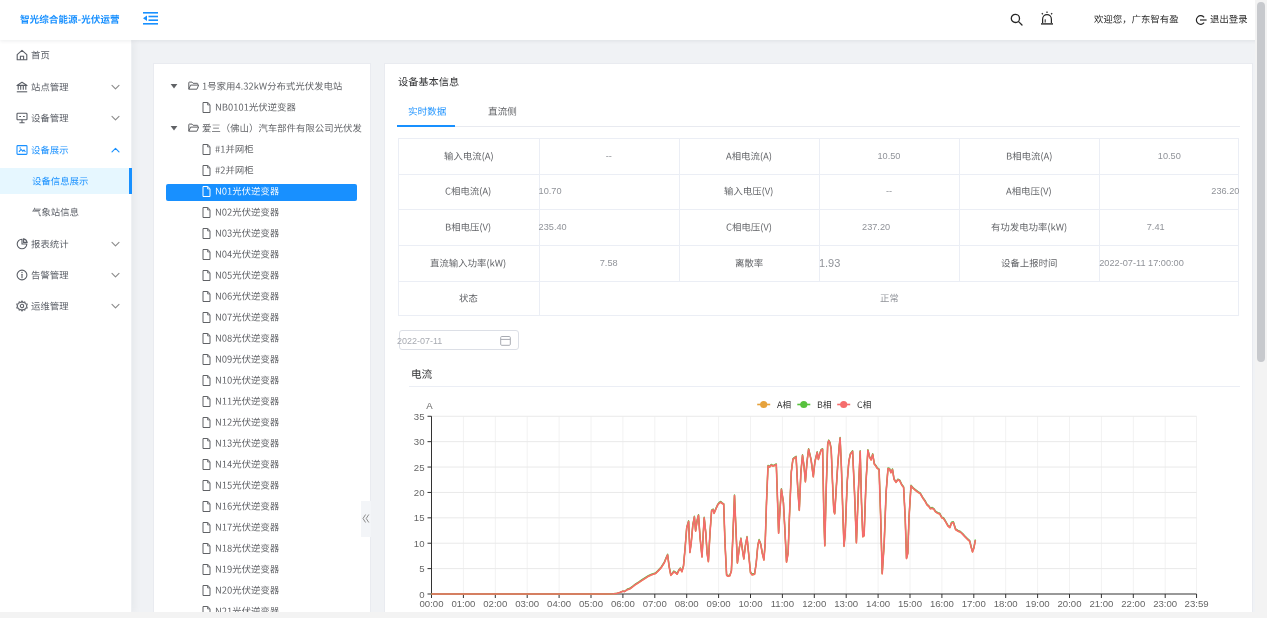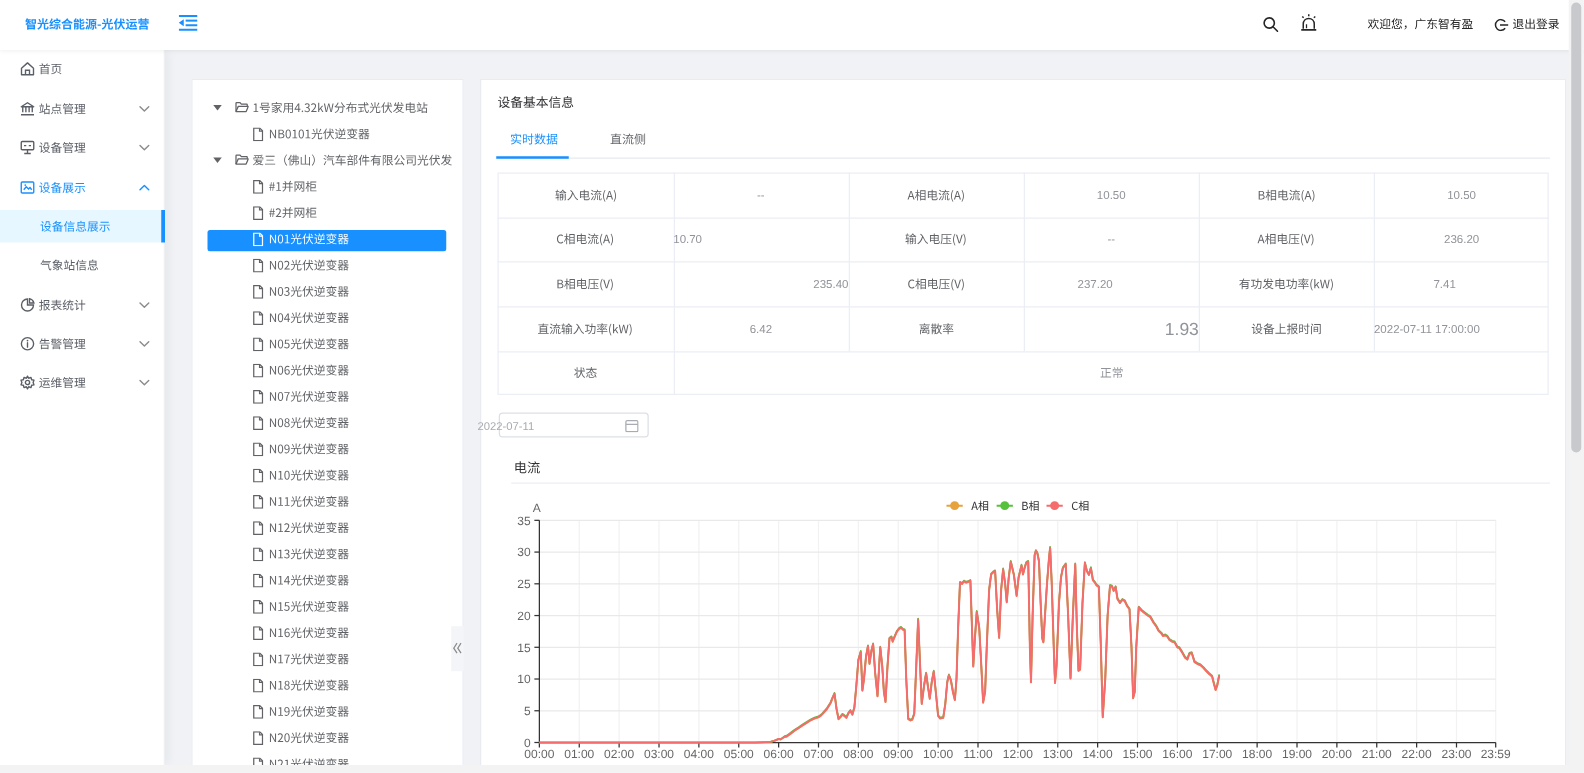--- a/index.html
+++ b/index.html
@@ -836,29 +836,29 @@
   </svg>
 <svg style="position:absolute;left:879.6px;top:291.4px;overflow:visible;z-index:4;" width="18.8" height="14.1" fill="#909399">
     <use href="#r6B63" transform="translate(0.00 10.62) scale(0.0094 -0.0094)"></use>
     <use href="#r5E38" transform="translate(9.40 10.62) scale(0.0094 -0.0094)"></use>
   </svg>
 <div class="abs" style="left:538.6px;top:150.6px;width:140.2px;text-align:center;font-size:9.2px;line-height:10px;color:#909399;z-index:4">--</div>
 <div class="abs" style="left:818.9px;top:150.6px;width:140.2px;text-align:center;font-size:9.2px;line-height:10px;color:#909399;z-index:4">10.50</div>
 <div class="abs" style="left:1099.2px;top:150.6px;width:140.2px;text-align:center;font-size:9.2px;line-height:10px;color:#909399;z-index:4">10.50</div>
 <div class="abs" style="left:538.6px;top:186.3px;width:140.2px;font-size:9.2px;line-height:10px;color:#909399;z-index:4">10.70</div>
 <div class="abs" style="left:818.9px;top:186.3px;width:140.2px;text-align:center;font-size:9.2px;line-height:10px;color:#909399;z-index:4">--</div>
-<div class="abs" style="left:1099.2px;top:186.3px;width:140.2px;text-align:center;font-size:9.2px;line-height:10px;color:#909399;z-index:4">236.20</div>
-<div class="abs" style="left:538.6px;top:221.9px;width:140.2px;text-align:right;font-size:9.2px;line-height:10px;color:#909399;z-index:4">235.40</div>
+<div class="abs" style="left:1099.2px;top:186.3px;width:140.2px;text-align:right;font-size:9.2px;line-height:10px;color:#909399;z-index:4">236.20</div>
+<div class="abs" style="left:538.6px;top:221.9px;width:140.2px;text-align:left;font-size:9.2px;line-height:10px;color:#909399;z-index:4">235.40</div>
 <div class="abs" style="left:806px;top:221.9px;width:140.2px;text-align:center;font-size:9.2px;line-height:10px;color:#909399;z-index:4">237.20</div>
 <div class="abs" style="left:1099.2px;top:221.9px;width:113px;text-align:center;font-size:9.2px;line-height:10px;color:#909399;z-index:4">7.41</div>
-<div class="abs" style="left:538.6px;top:257.6px;width:140.2px;text-align:center;font-size:9.2px;line-height:10px;color:#909399;z-index:4">6.42</div>
-<div class="abs" style="left:818.9px;top:257.6px;width:140.2px;text-align:right;font-size:14px;line-height:10px;color:#909399;z-index:4">1.93</div>
+<div class="abs" style="left:538.6px;top:257.6px;width:140.2px;text-align:center;font-size:9.2px;line-height:10px;color:#909399;z-index:4">7.58</div>
+<div class="abs" style="left:818.9px;top:257.6px;width:140.2px;text-align:left;font-size:11px;line-height:10px;color:#909399;z-index:4">1.93</div>
 <div class="abs" style="left:1099.2px;top:257.6px;width:140.2px;text-align:left;font-size:9.2px;line-height:10px;color:#909399;z-index:4">2022-07-11 17:00:00</div>
 <div class="abs" style="left:399px;top:330.3px;width:120px;height:19.4px;border:1px solid #dcdfe6;border-radius:3px;background:#fff;z-index:4"></div>
-<div class="abs" style="left:382px;top:335.8px;font-size:9px;line-height:10px;color:#a8abb2;z-index:4">2022-07-11</div>
+<div class="abs" style="left:397px;top:335.8px;font-size:9px;line-height:10px;color:#a8abb2;z-index:4">2022-07-11</div>
 <svg class="abs" style="left:500px;top:334.5px;z-index:4" width="11" height="11" viewBox="0 0 11 11">
 <g fill="none" stroke="#a8abb2" stroke-width="1">
       <rect x="0.7" y="1.5" width="9.6" height="8.8" rx="1"></rect>
 <line x1="0.7" y1="4.4" x2="10.3" y2="4.4"></line>
     </g>
   </svg>
 <svg style="position:absolute;left:410.5px;top:365.6px;overflow:visible;z-index:4;" width="21.2" height="15.9" fill="#303133">
     <use href="#r7535" transform="translate(0.00 11.98) scale(0.0106 -0.0106)"></use>
     <use href="#r6D41" transform="translate(10.60 11.98) scale(0.0106 -0.0106)"></use>
   </svg>

